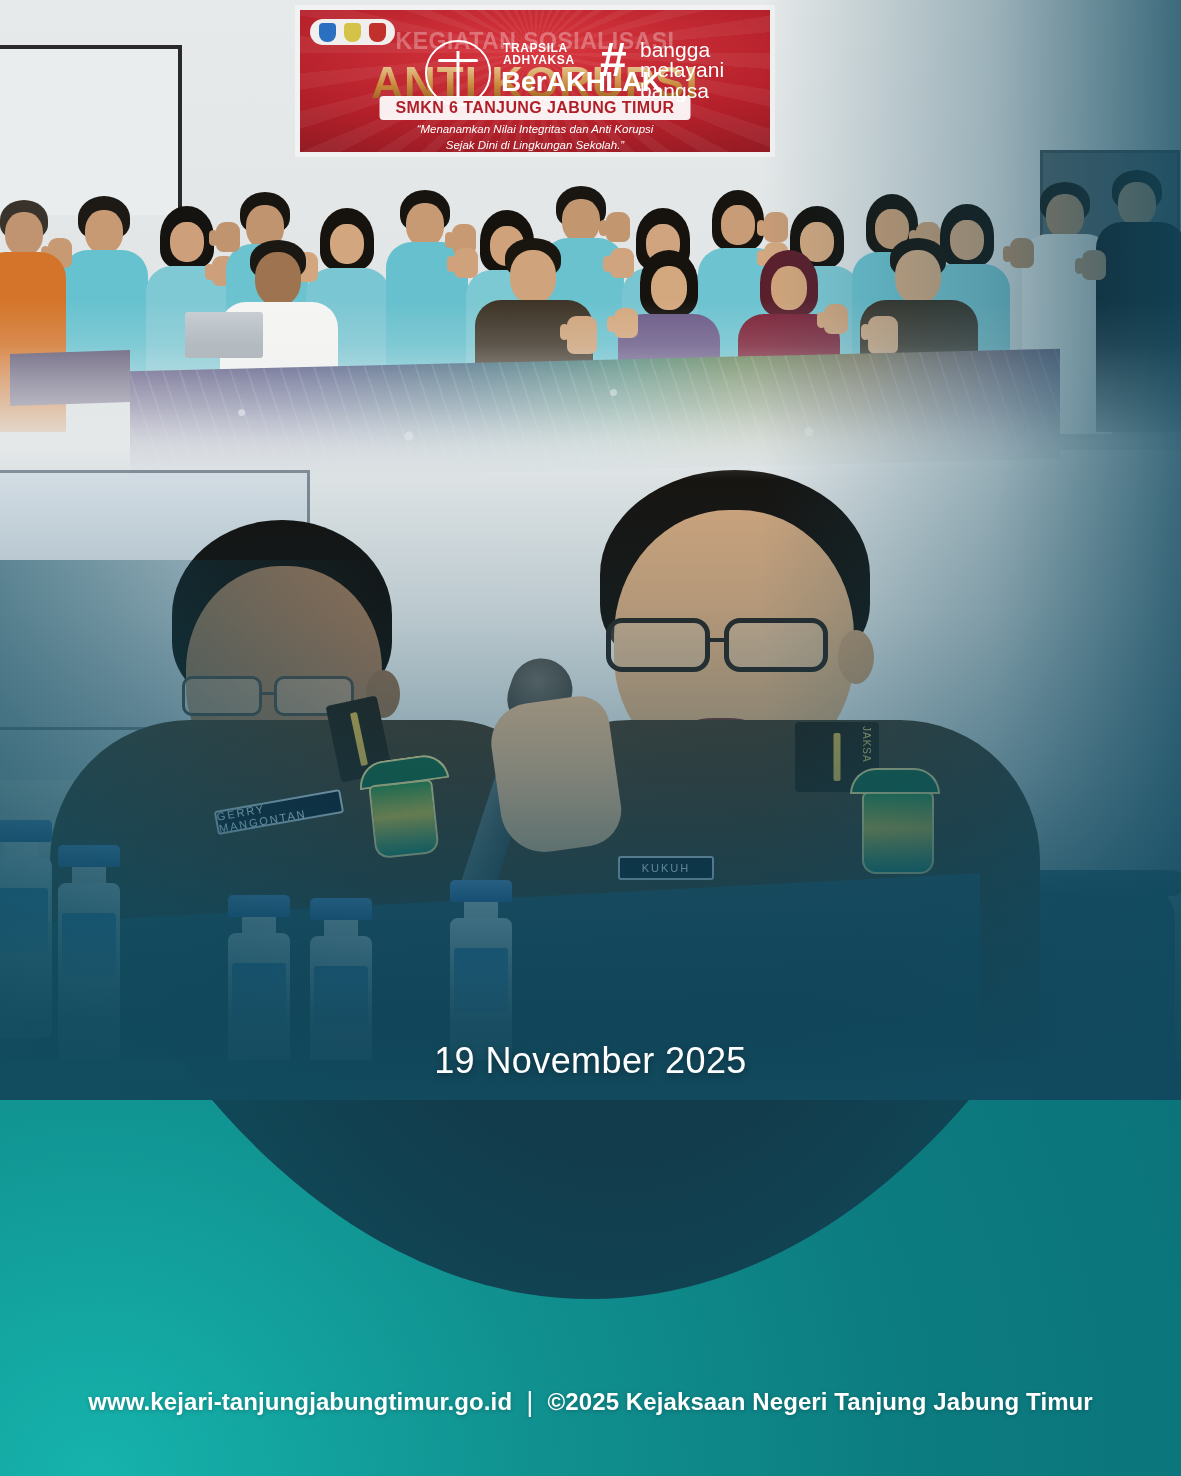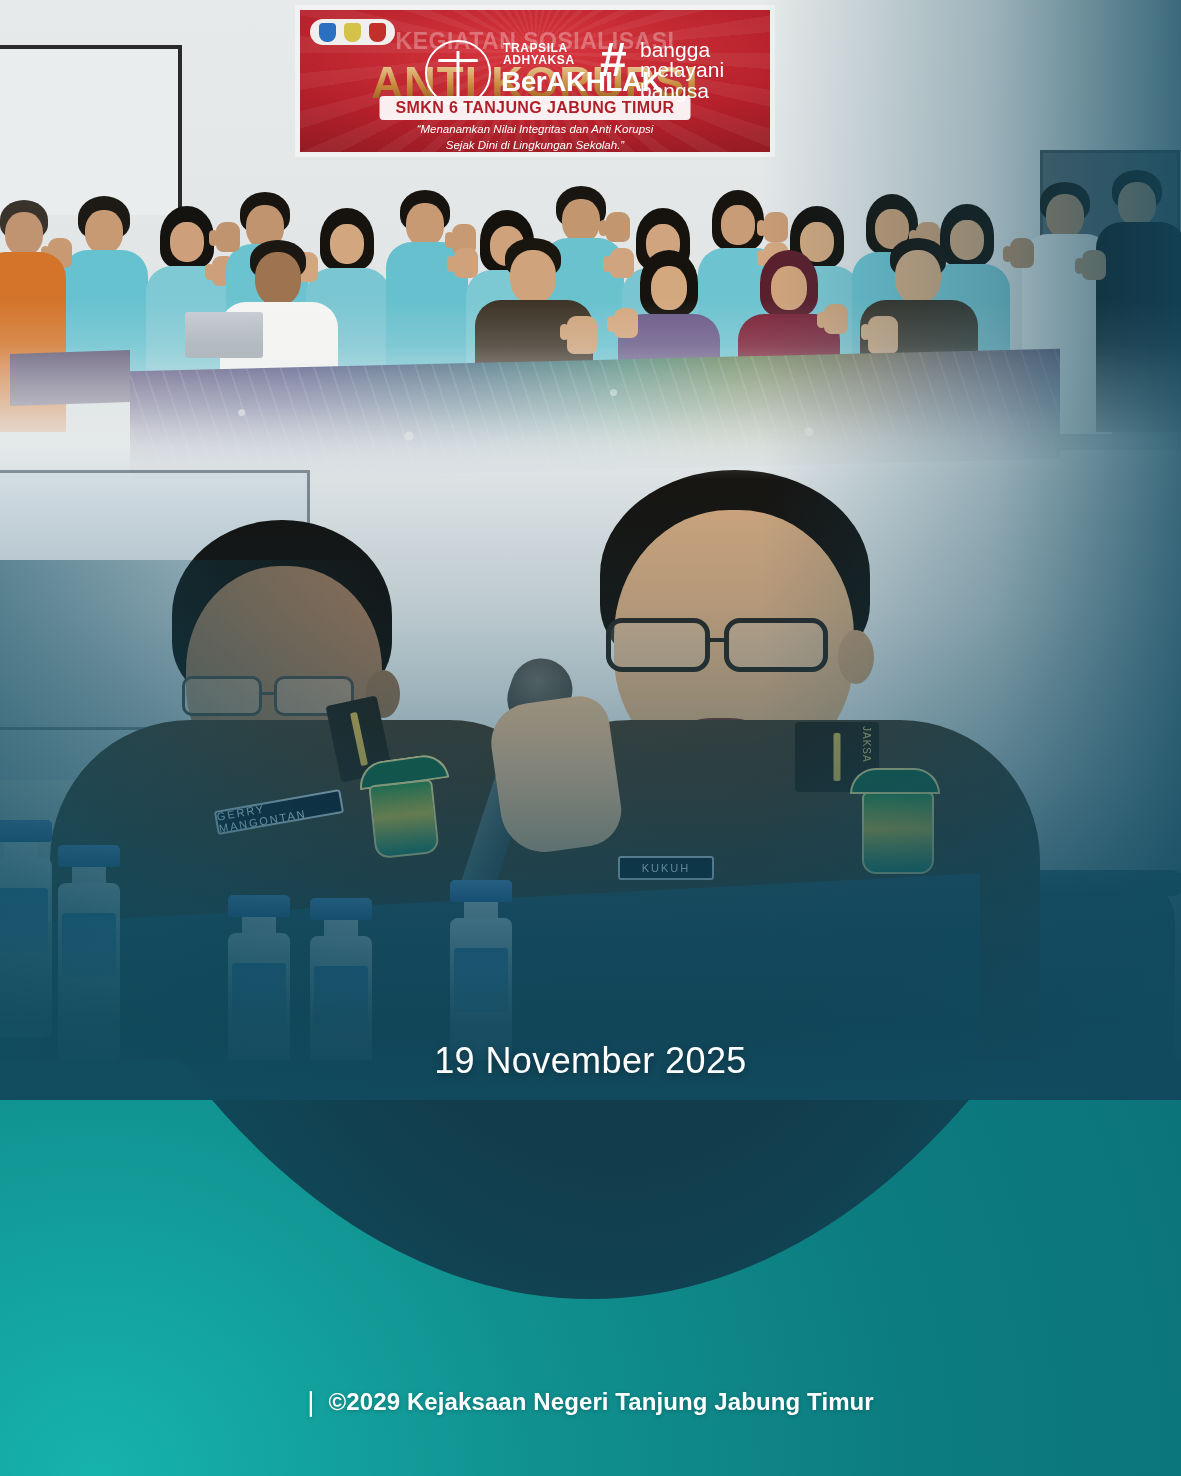--- a/index.html
+++ b/index.html
@@ -544,17 +544,18 @@
     <div class="photo-tint"></div>
     <div class="photo-tint-r"></div>
     <div class="photo-tint-l"></div>
   </div>
 
   <div class="text-block">
     <div class="date-line">19 November 2025</div>
   </div>
 
   <div class="footer">
+    <span>www.kejari-tanjungjabungtimur.go.id</span>
     <span class="sep">|</span>
-    <span>©2029 Kejaksaan Negeri Tanjung Jabung Timur</span>
+    <span>©2025 Kejaksaan Negeri Tanjung Jabung Timur</span>
   </div>
 
 </div>
 
 </body></html>

